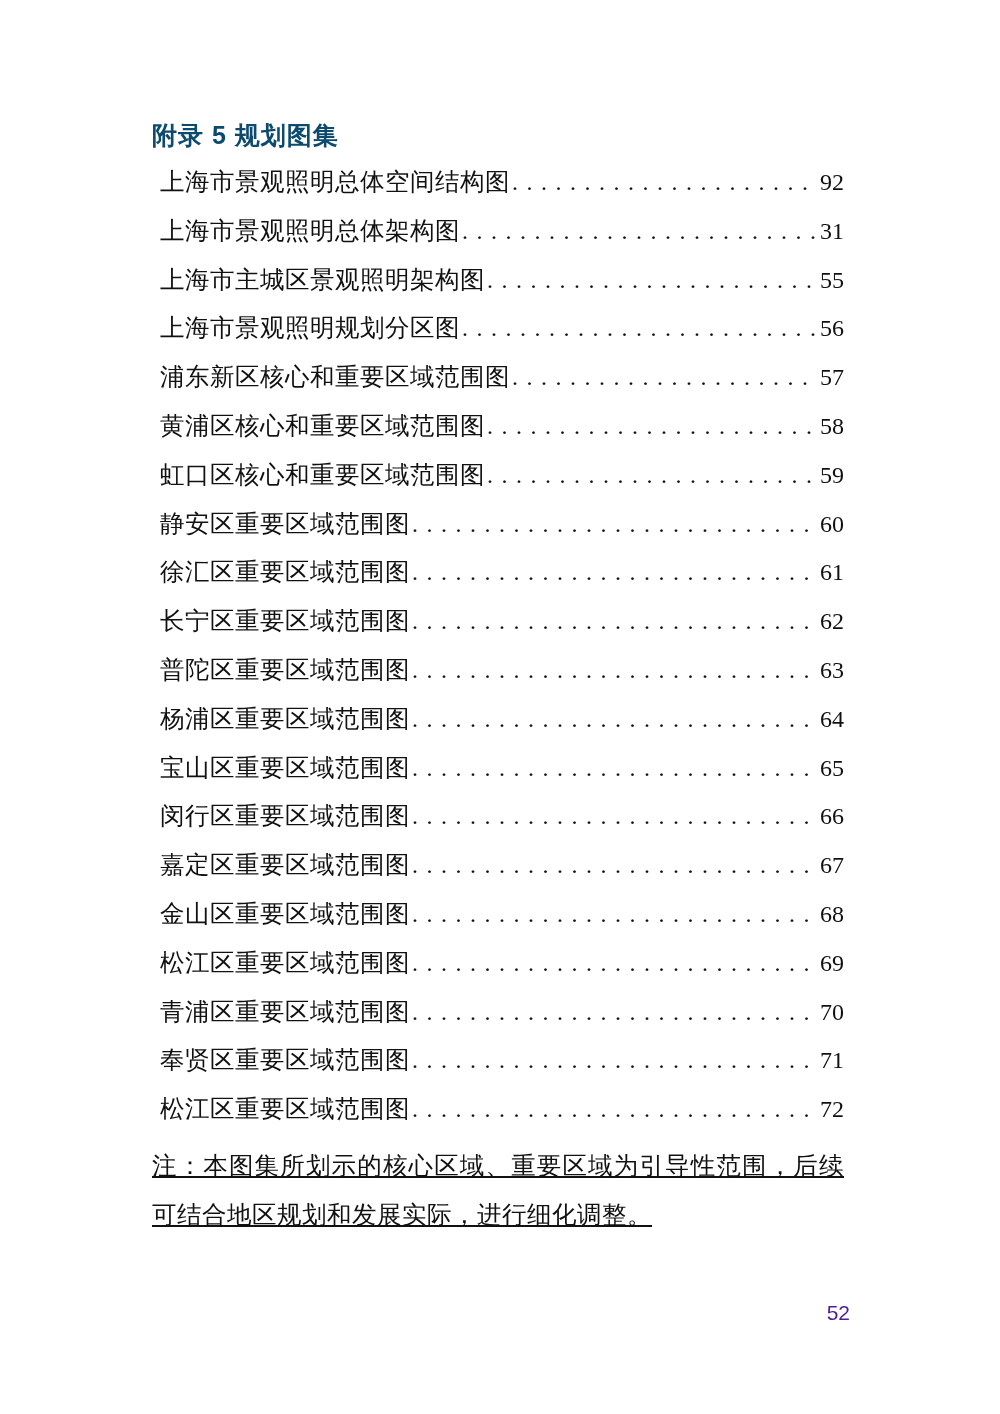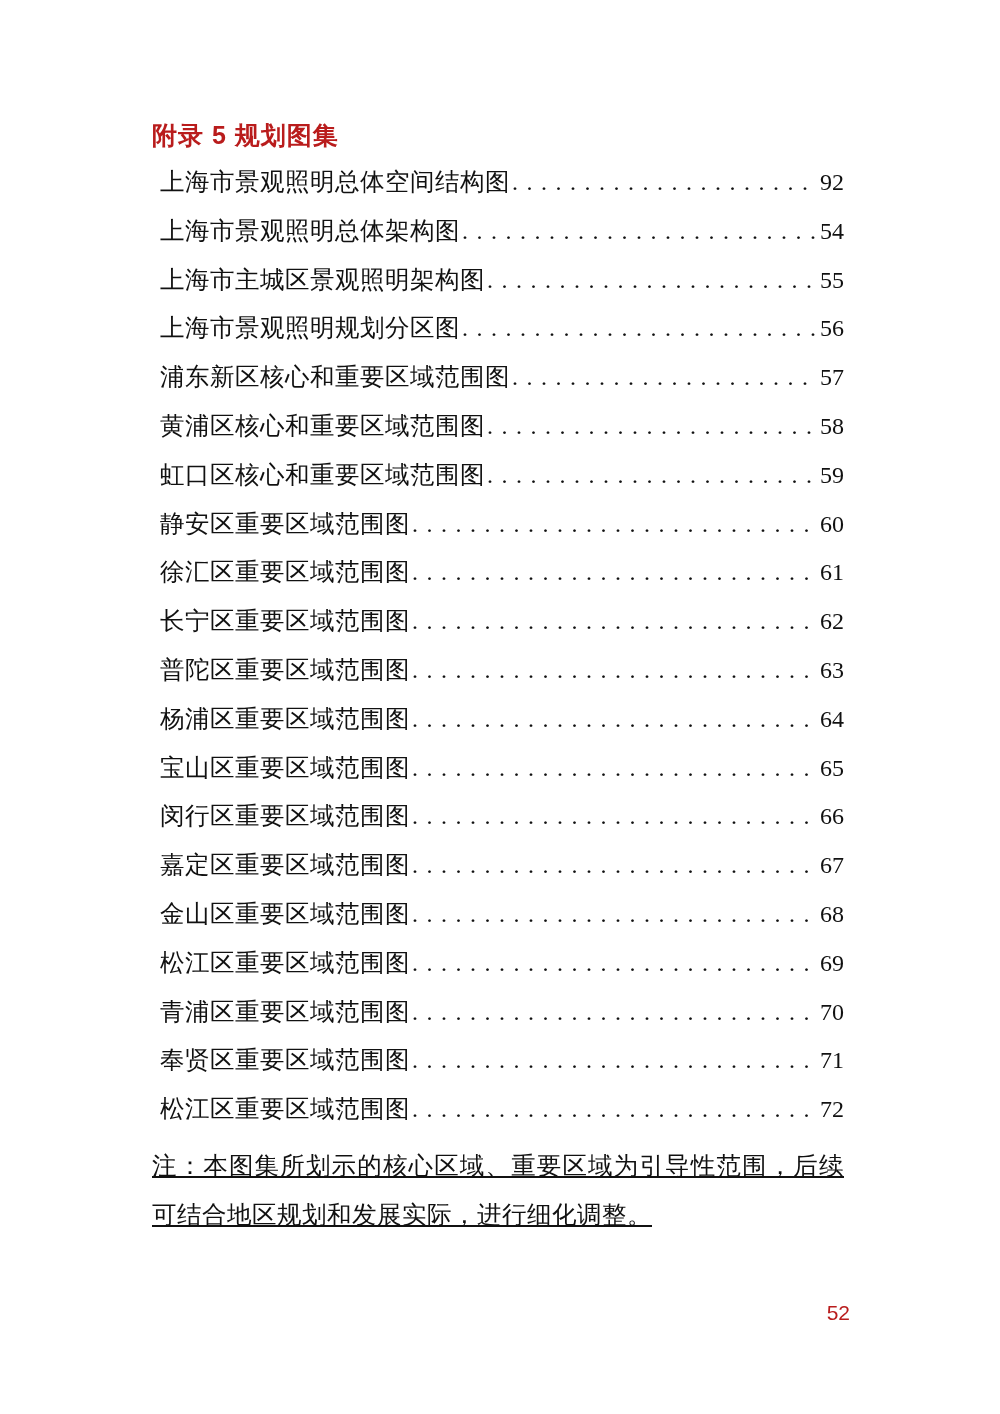--- a/index.html
+++ b/index.html
@@ -20,21 +20,21 @@
     top: 120px;
     width: 692px;
   }
   .heading {
     font-family: "Liberation Sans", sans-serif;
     font-weight: bold;
     font-size: 25px;
     line-height: 30px;
     height: 38px;
     letter-spacing: 1px;
-    color: #b91c1c;
+    color: #0c4a6e;
   }
   .toc-row {
     display: flex;
     align-items: baseline;
     white-space: nowrap;
     margin-left: 8px;
   }
   .toc-title {
     flex: 0 0 auto;
     font-size: 24.5px;
@@ -67,41 +67,41 @@
     letter-spacing: 0.5px;
     text-decoration: underline;
   }
   .folio {
     position: absolute;
     top: 1300px;
     right: 150px;
     font-size: 21px;
     line-height: 26px;
     font-family: "Liberation Sans", sans-serif;
-    color: #b91c1c;
+    color: #4c1d95;
   }
 </style>
 </head>
 <body>
 
 <div class="page">
   <div class="content">
     <div class="heading">附录 5 规划图集</div>
 
     <div>
   <div class="toc-row">
     <span class="toc-title">上海市景观照明总体空间结构图</span>
     <span class="toc-dots"></span>
     <span class="toc-page">92</span>
   </div>
 
   <div class="toc-row">
     <span class="toc-title">上海市景观照明总体架构图</span>
     <span class="toc-dots"></span>
-    <span class="toc-page">54</span>
+    <span class="toc-page">31</span>
   </div>
 
   <div class="toc-row">
     <span class="toc-title">上海市主城区景观照明架构图</span>
     <span class="toc-dots"></span>
     <span class="toc-page">55</span>
   </div>
 
   <div class="toc-row">
     <span class="toc-title">上海市景观照明规划分区图</span>

